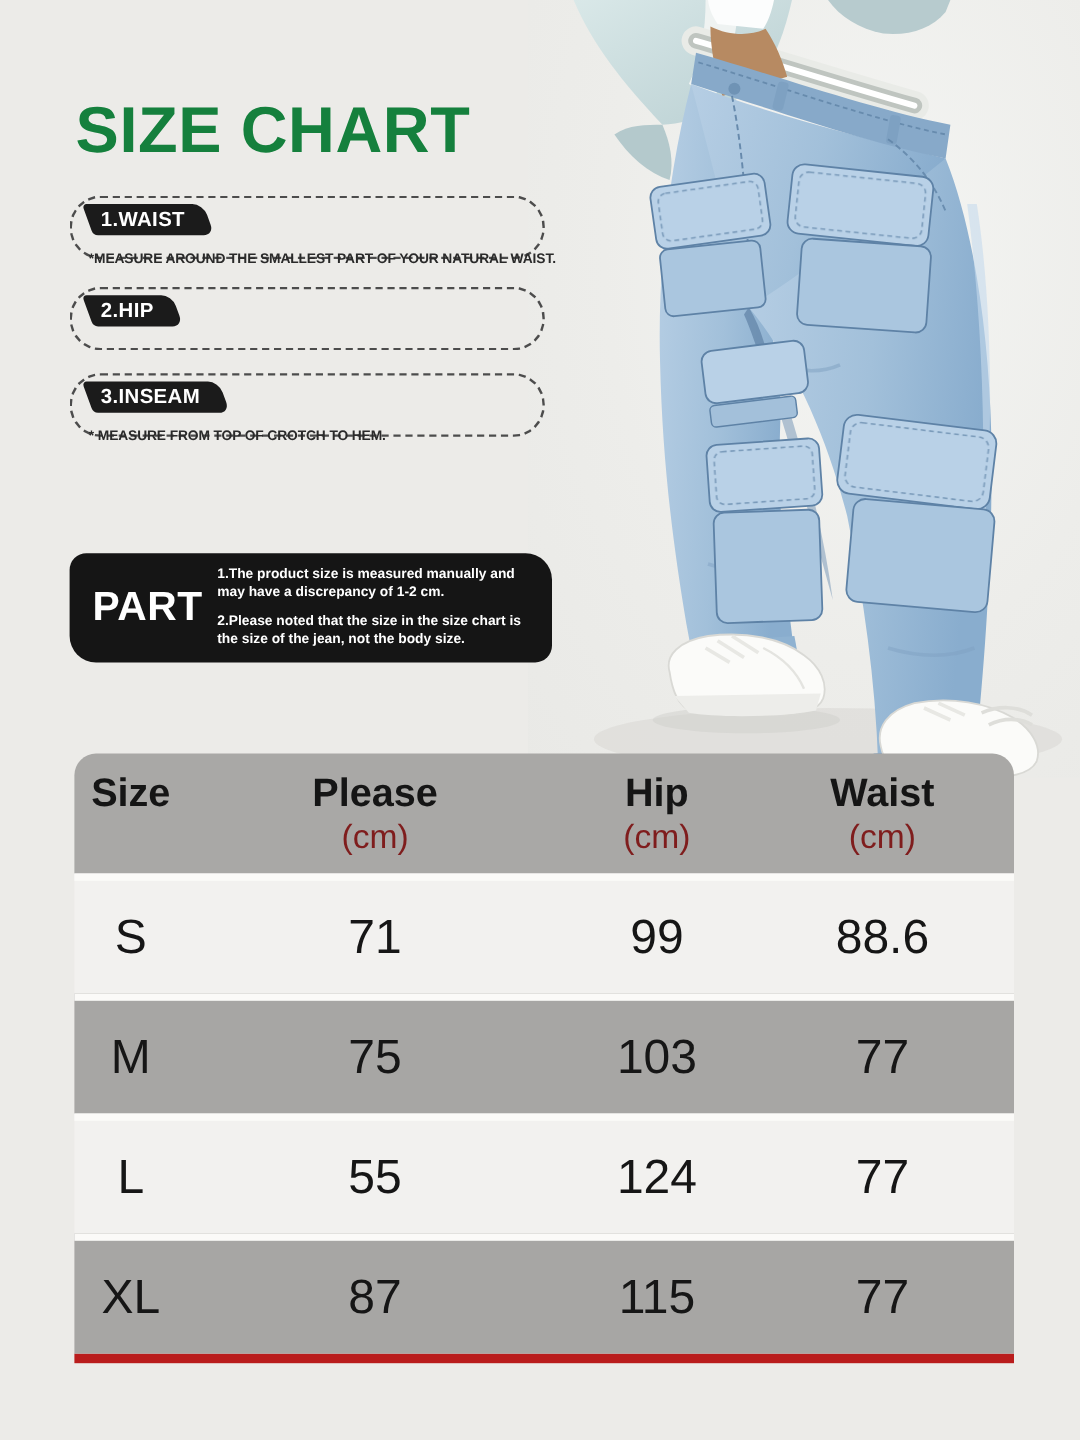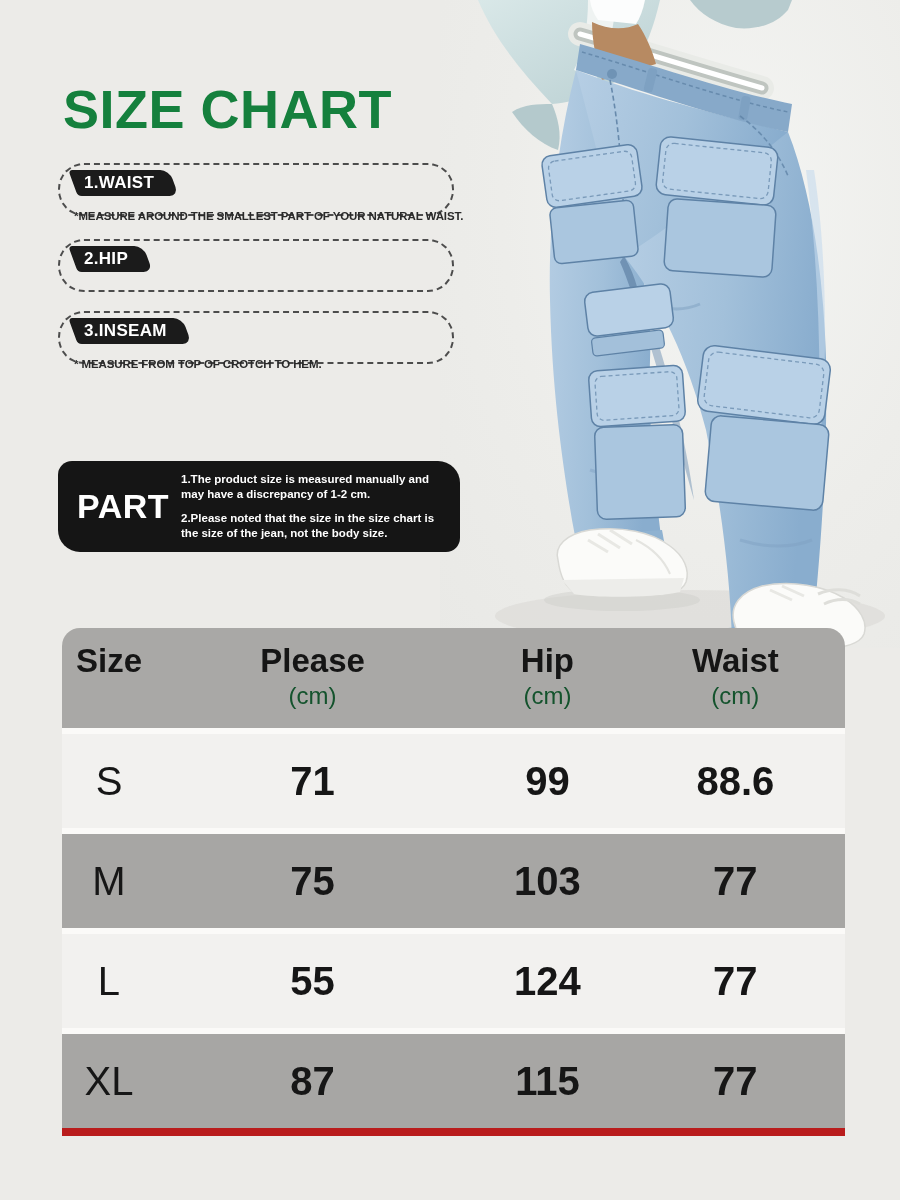--- a/index.html
+++ b/index.html
@@ -65,29 +65,29 @@
   .size-table{
     position:absolute;left:62px;top:628px;width:783px;z-index:2;
     border-bottom:8px solid #b91c1c;
   }
   .thead{
     height:100px;background:#a9a8a6;border-radius:18px 18px 0 0;
     display:grid;grid-template-columns:12% 40% 20% 28%;
   }
   .th{display:flex;flex-direction:column;align-items:center;padding-top:15px;box-sizing:border-box;}
   .th-label{font-size:33px;font-weight:600;color:#151515;line-height:1.1;}
-  .th-unit{font-size:24px;font-weight:500;color:#14532d;margin-top:3px;}
+  .th-unit{font-size:28px;font-weight:500;color:#7f1d1d;margin-top:3px;}
   .trow{
     height:94px;border-top:6px solid #fbfaf8;
     display:grid;grid-template-columns:12% 40% 20% 28%;
     align-items:center;justify-items:center;
   }
   .trow.light{background:#f2f1ef;}
   .trow.dark{background:#a7a6a4;}
-  .td{font-size:40px;font-weight:700;color:#161616;}
+  .td{font-size:40px;font-weight:400;color:#161616;}
   .td.size-cell{font-weight:500;}
 </style>
 </head>
 <body>
 
 <div class="canvas">
 
   <div class="photo">
     <svg width="460" height="648" viewBox="0 0 460 648" xmlns="http://www.w3.org/2000/svg">
       <defs>

